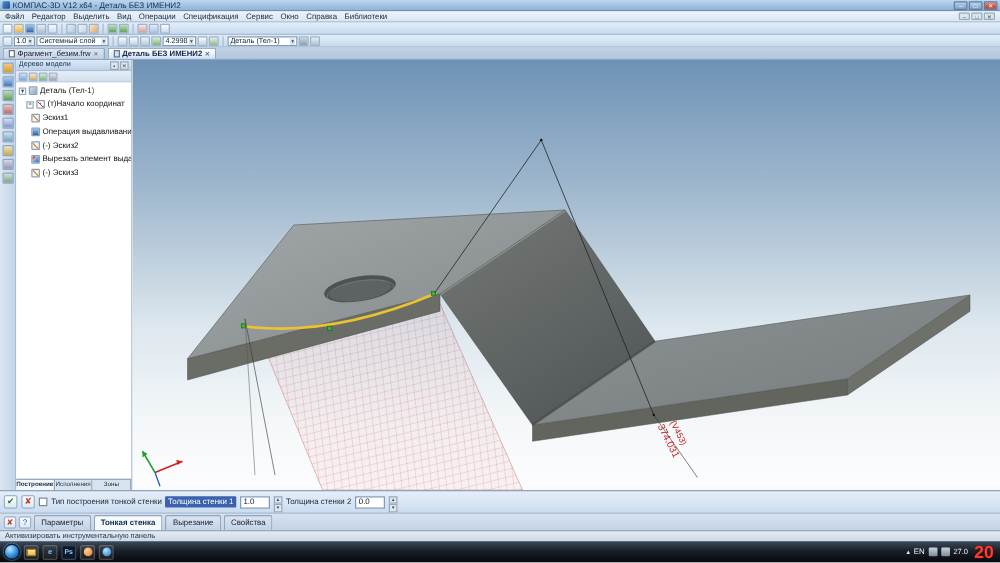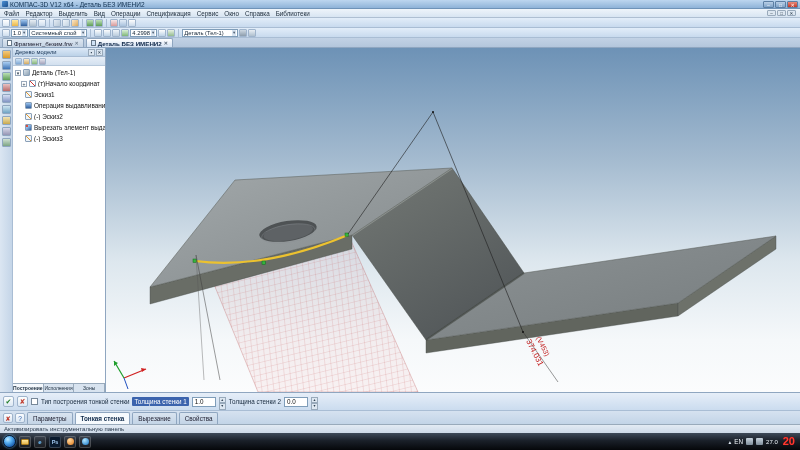--- a/index.html
+++ b/index.html
@@ -85,21 +85,21 @@
   .tki { width:12px; height:12px; border-radius:2px; background:rgba(255,255,255,.07); border:1px solid rgba(255,255,255,.18); display:flex; align-items:center; justify-content:center; font-size:6px; color:#cfe2f4; }
   .tki .folder { width:8px; height:6px; background:linear-gradient(180deg,#ffe9a0,#e8b64c); border-radius:1px; border:1px solid #a97c1e; }
   .tki.ps { background:#0a1a2e; color:#9fc6ee; font-weight:bold; font-size:5.5px; }
   .tki .dot { width:7px; height:7px; border-radius:50%; background:radial-gradient(circle at 35% 30%,#ffd9a0,#e07818); }
   .tki .dotb { width:7px; height:7px; border-radius:50%; background:radial-gradient(circle at 35% 30%,#b3e6ff,#1273c4); }
   .tray { margin-left:auto; display:flex; align-items:center; gap:3px; }
   .trayarr { color:#dfe9f2; font-size:5.5px; }
   .lang { color:#f0f5fa; font-size:6.3px; }
   .trico { width:7px; height:7px; background:linear-gradient(180deg,#c8d4de,#7d8b98); border-radius:1px; }
   .traytext { color:#eef4fa; font-size:6px; }
-  .rec { color:#ff3b2f; font-size:11px; font-weight:bold; line-height:11px; margin:0 2px; text-shadow:0 0 1px #801; }
+  .rec { color:#ff3b2f; font-size:14px; font-weight:bold; line-height:11px; margin:0 2px; text-shadow:0 0 1px #801; }
 </style>
 </head>
 <body>
 
 <div class="app">
 
   <div class="titlebar">
     <span class="appicon"></span>
     <span class="wtitle">КОМПАС-3D V12 x64 - Деталь БЕЗ ИМЕНИ2</span>
     <span class="winbtns">

